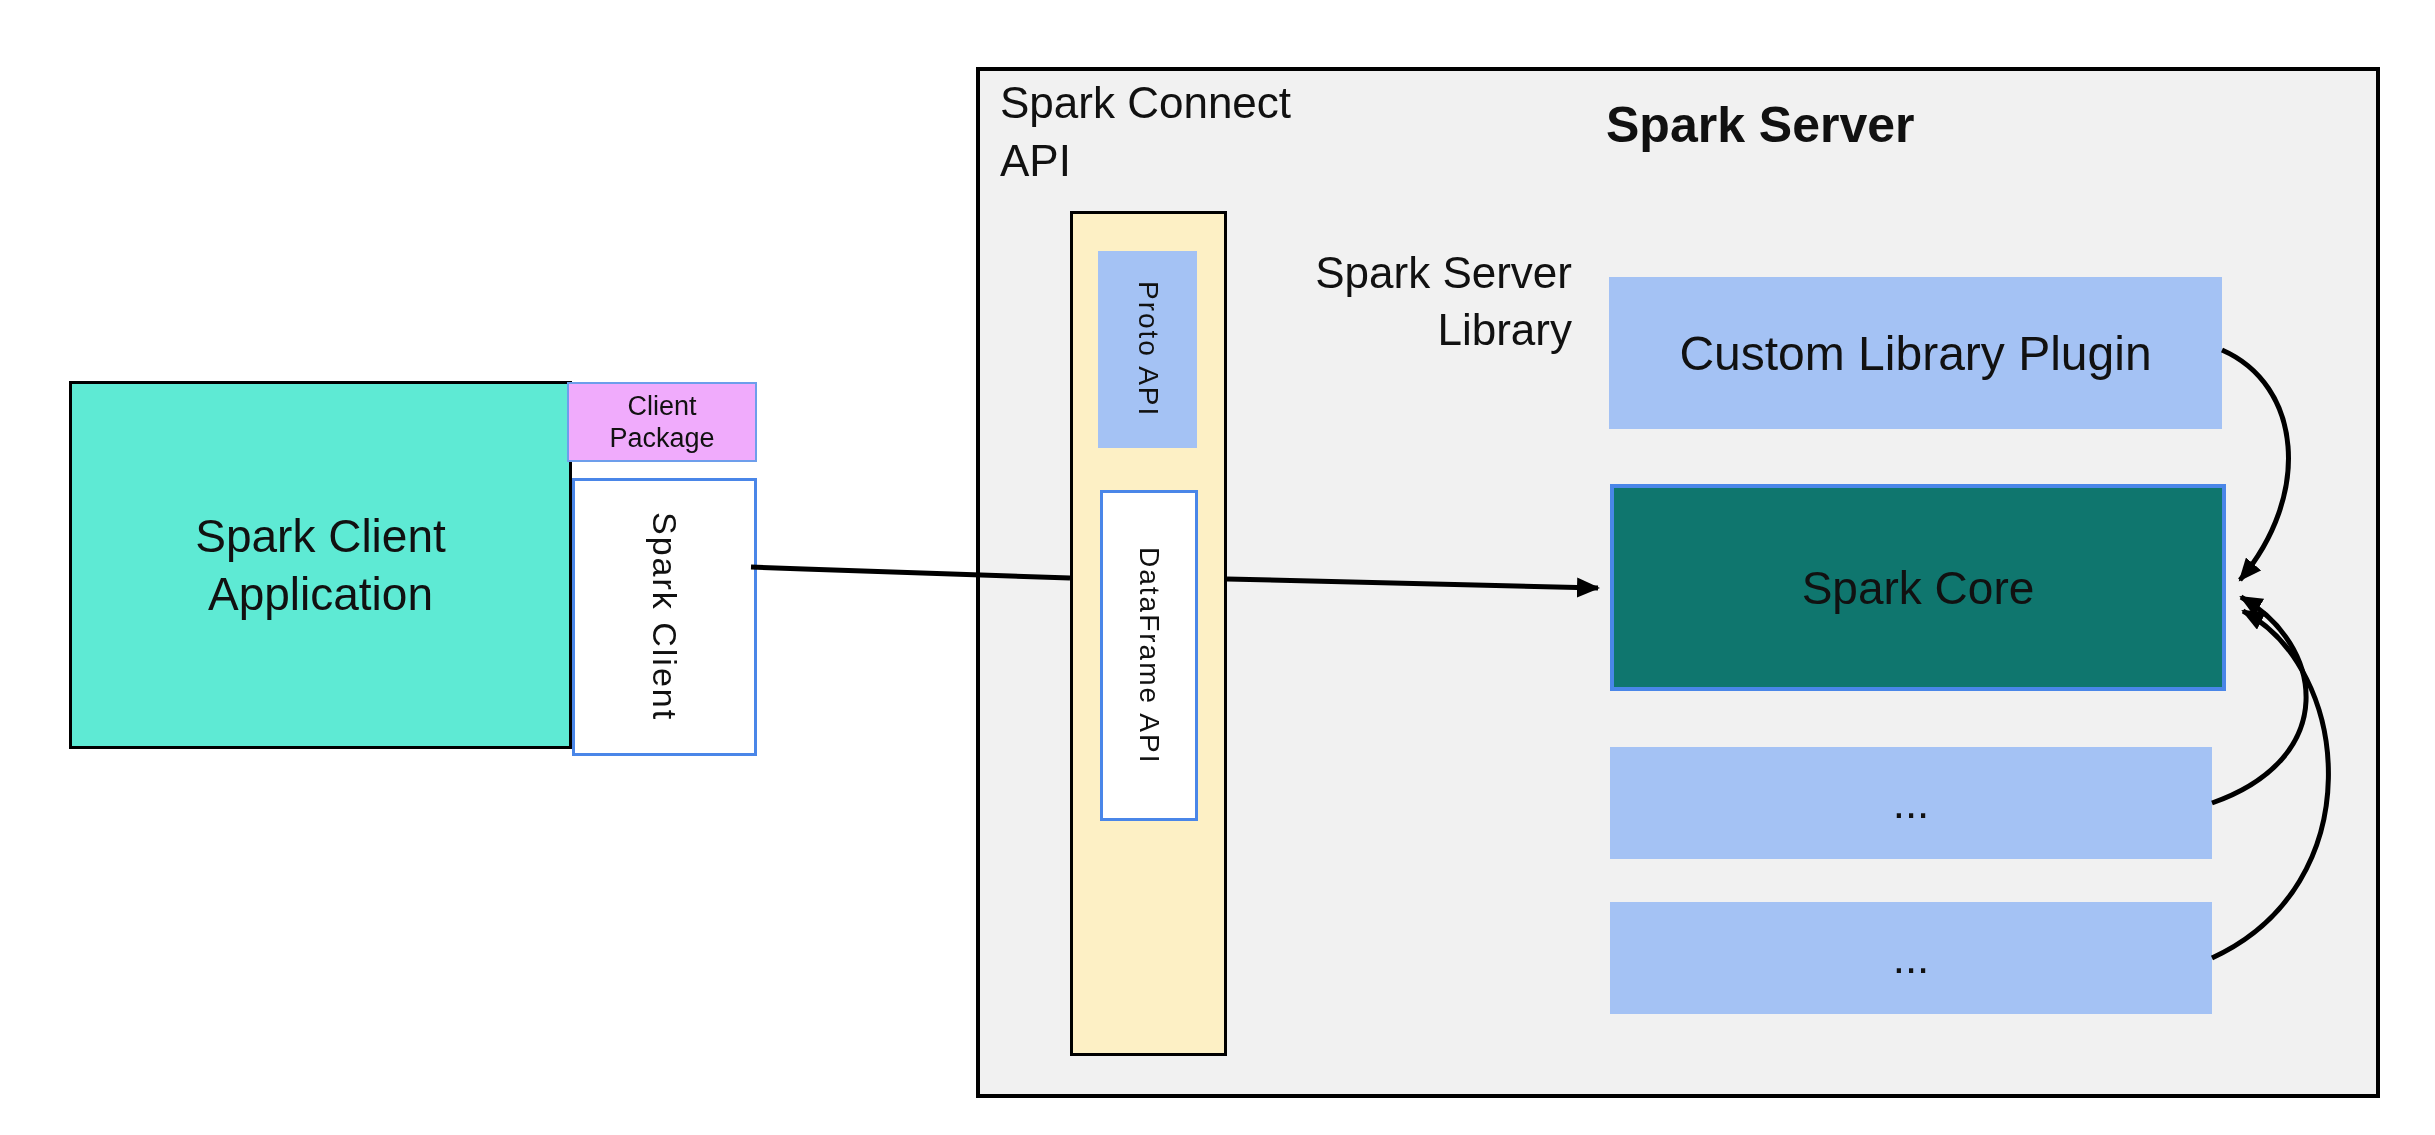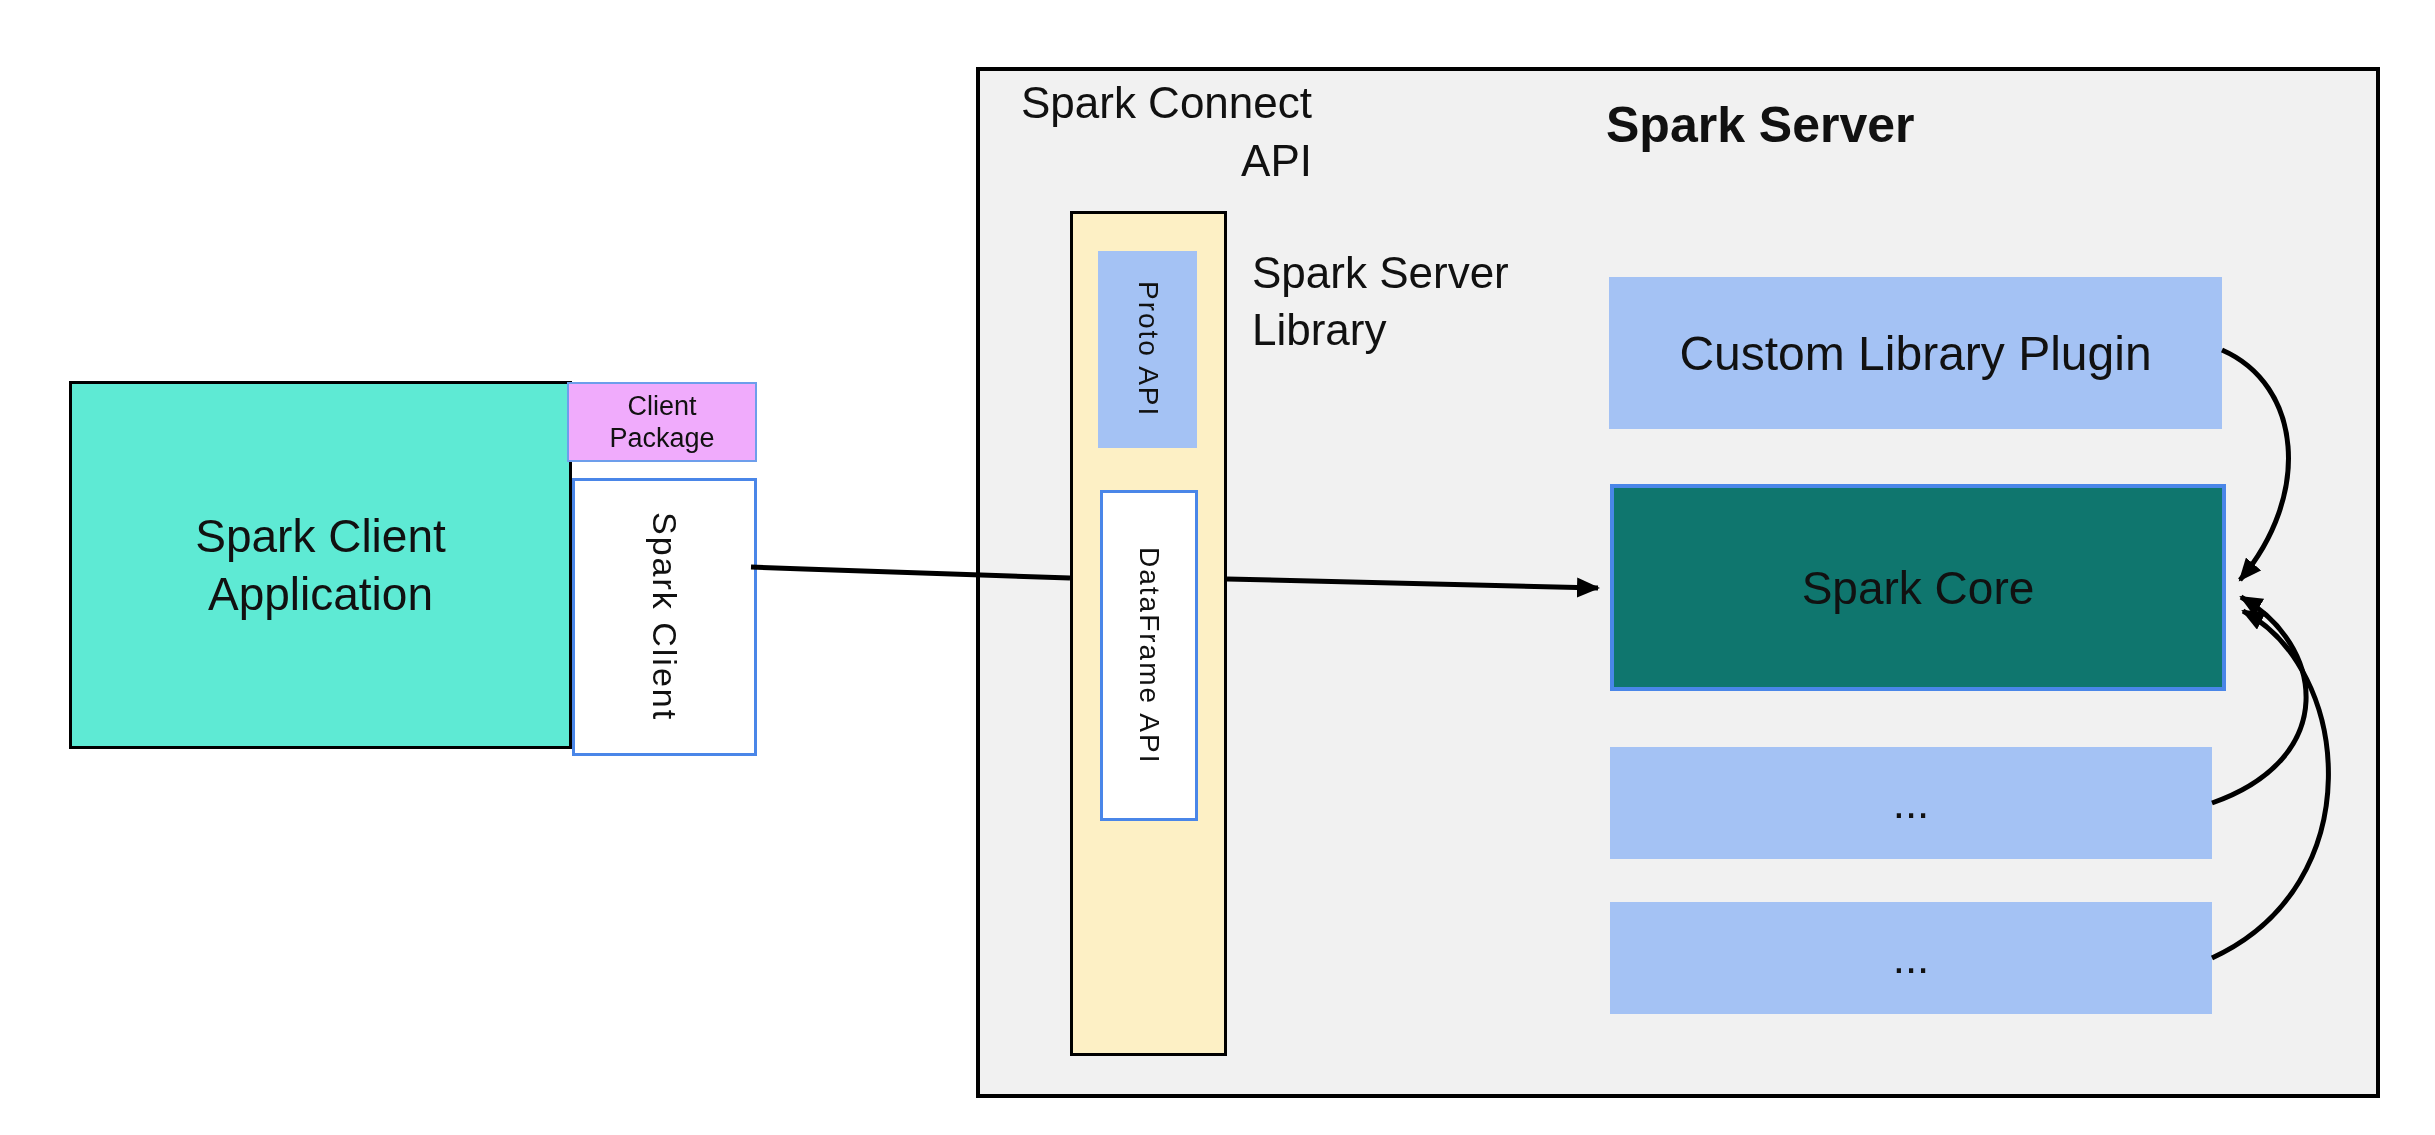--- a/index.html
+++ b/index.html
@@ -31,37 +31,37 @@
   }
   .vtext { writing-mode:vertical-rl; text-orientation:mixed; letter-spacing:2px; }
 
   
   .connect-panel {
     left:976px; top:67px; width:1404px; height:1031px;
     background:#f1f1f1; border:4px solid #000000; z-index:1;
   }
   .connect-title {
     left:1000px; top:74px; width:312px; z-index:4;
-    font-size:44px; line-height:58px; text-align:right;
+    font-size:44px; line-height:58px; text-align:left;
   }
   .api-column {
     left:1070px; top:211px; width:157px; height:845px;
     background:#fdf0c5; border:3px solid #000000; z-index:2;
   }
   .proto-box {
     left:1098px; top:251px; width:99px; height:197px;
     background:#a4c2f4; z-index:3; font-size:28px;
   }
   .dataframe-box {
     left:1100px; top:490px; width:98px; height:331px;
     background:#ffffff; border:3px solid #4a86e8; z-index:3; font-size:28px;
   }
   .library-label {
     left:1252px; top:244px; width:320px; z-index:4;
-    font-size:44px; line-height:57px; text-align:left;
+    font-size:44px; line-height:57px; text-align:right;
   }
 
   
   .server-title {
     left:1606px; top:96px; width:500px; z-index:4;
     font-size:50px; font-weight:bold; 
   }
   .plugin-box {
     left:1609px; top:277px; width:613px; height:152px;
     background:#a4c2f4; z-index:3; font-size:48px;

